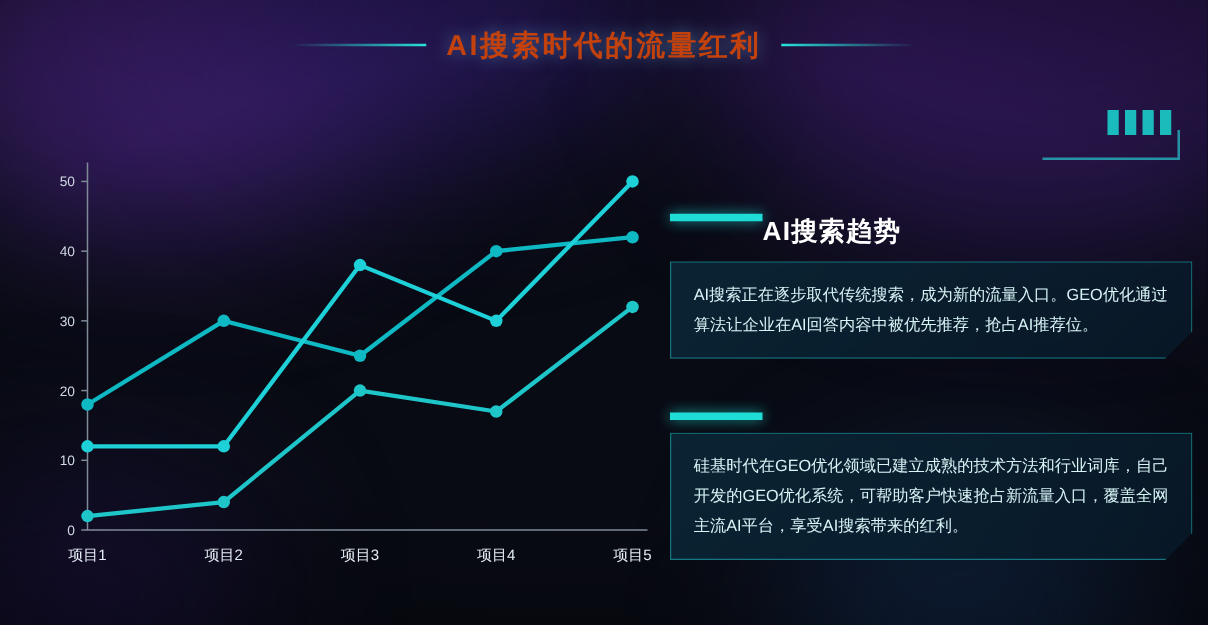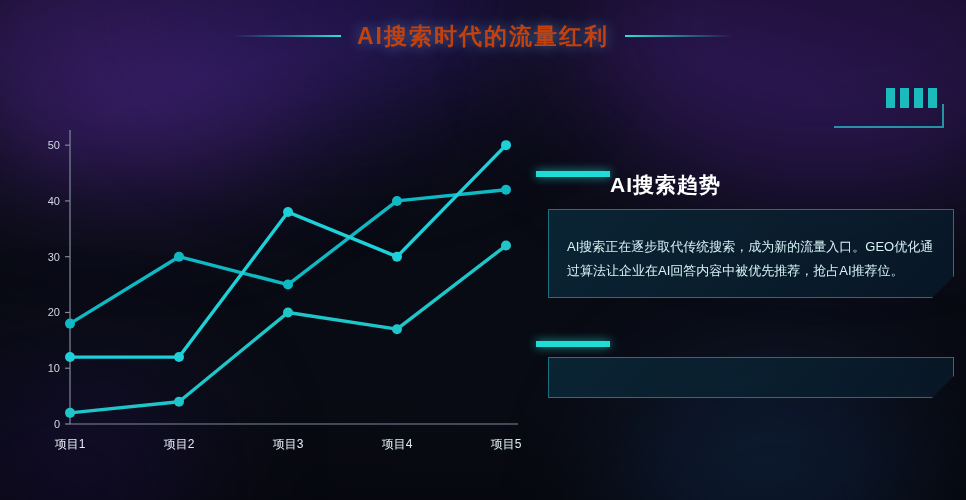--- a/index.html
+++ b/index.html
@@ -41,23 +41,22 @@
   #right{position:absolute;left:536px;top:128px;width:418px;}
   .sec-head{display:flex;align-items:flex-start;gap:0;margin-bottom:10px;margin-top:43px;}
   .sec-bar{width:74px;height:6px;background:#1fdcd6;box-shadow:0 0 10px rgba(31,220,214,.7);}
   .sec-title{font-size:21px;font-weight:bold;color:#ffffff;letter-spacing:1px;}
   .card{
     position:relative;
     background:linear-gradient(135deg,rgba(10,38,54,.92),rgba(8,24,40,.88));
     border:1px solid rgba(35,190,198,.55);
     color:#d7f4f6;
     font-size:13px;line-height:1.85;
-    padding:25px 18px 14px 18px;
+    padding:14px 18px 14px 18px;
     margin-bottom:26px;
-    margin-left:12px;
   }
   .card.c1{clip-path:polygon(0 0,100% 0,100% calc(100% - 22px),calc(100% - 22px) 100%,0 100%);}
   .card.c2{clip-path:polygon(0 0,100% 0,100% calc(100% - 22px),calc(100% - 22px) 100%,0 100%);}
   .card .txt{display:block;}
   .card .corner{position:absolute;right:-1px;bottom:-1px;width:24px;height:24px;}
   .card .corner:after{content:"";position:absolute;right:0;bottom:0;width:31px;height:1px;background:rgba(35,190,198,.75);transform-origin:right bottom;transform:rotate(-45deg);}
 </style>
 </head>
 <body>
 
@@ -133,16 +132,17 @@
   </div>
   <div class="card c1">
     <span class="txt">AI搜索正在逐步取代传统搜索，成为新的流量入口。GEO优化通过算法让企业在AI回答内容中被优先推荐，抢占AI推荐位。</span>
     <span class="corner"></span>
   </div>
 
   <div class="sec-head">
     <div class="sec-bar"></div>
   </div>
   <div class="card c2">
+    <span class="txt">硅基时代在GEO优化领域已建立成熟的技术方法和行业词库，自己开发的GEO优化系统，可帮助客户快速抢占新流量入口，覆盖全网主流AI平台，享受AI搜索带来的红利。</span>
     <span class="corner"></span>
   </div>
 
 </div>
 
 </body></html>

